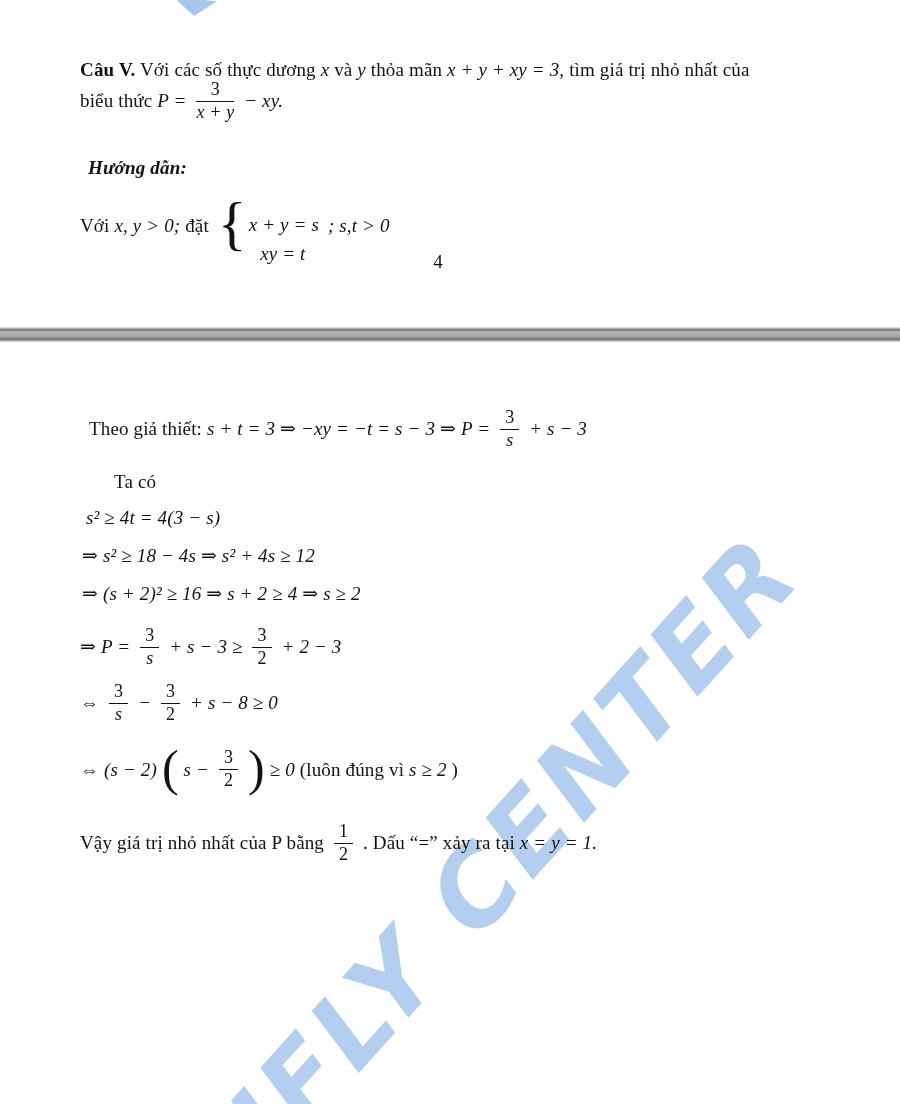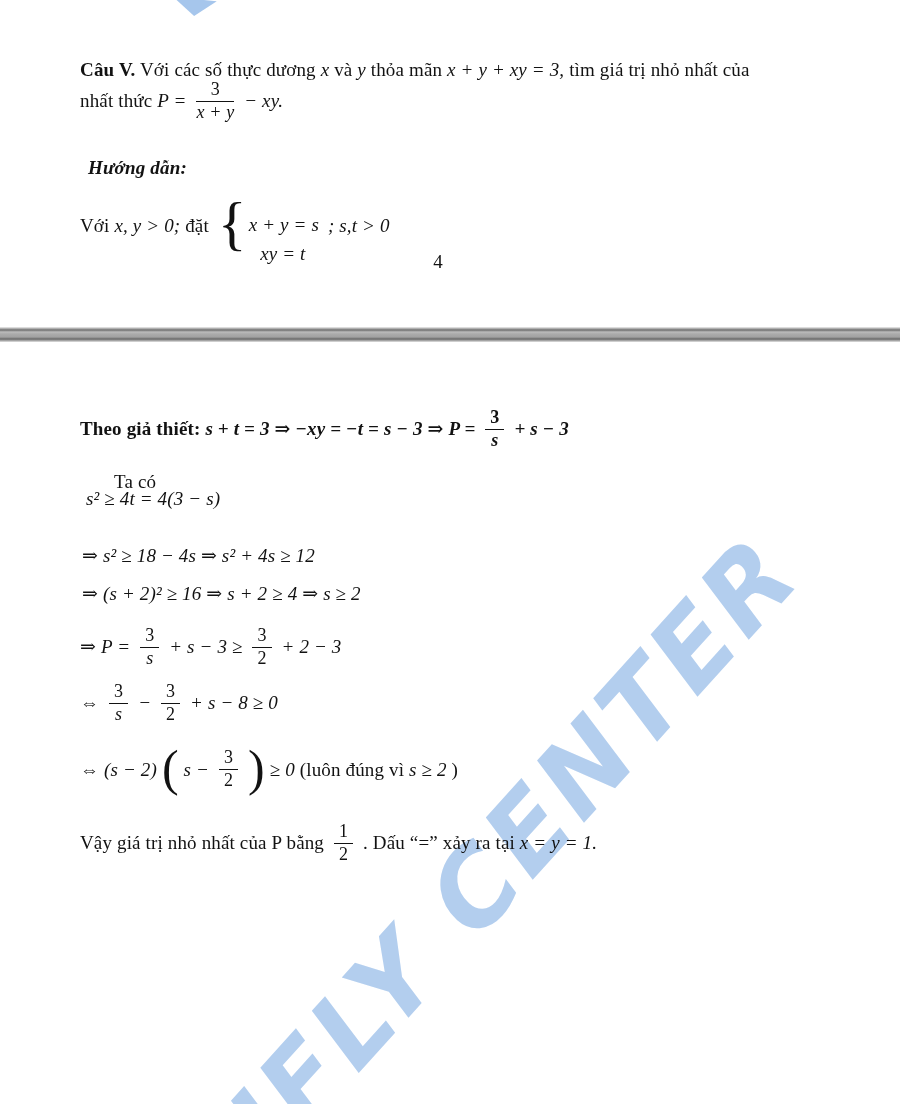--- a/index.html
+++ b/index.html
@@ -64,21 +64,21 @@
   <span>Với các số thực dương</span>
   <i class="m">x</i>
   <span>và</span>
   <i class="m">y</i>
   <span>thỏa mãn</span>
   <span class="m">x + y + xy = 3,</span>
   <span>tìm giá trị nhỏ nhất của</span>
 </p>
 
 <p class="line" style="left:80px;top:82px;">
-  <span>nhất thức</span>
+  <span>biểu thức</span>
   <span class="m">P =</span>
   <span class="frac">
     <span class="num">3</span>
     <span class="den m">x + y</span>
   </span>
   <span class="m">− xy.</span>
 </p>
 
 <p class="line" style="left:88px;top:145px;margin-top:11px;">
   <b><i>Hướng dẫn:</i></b>
@@ -94,33 +94,33 @@
       <span class="row2 m">xy = t</span>
     </span>
   </span>
   <span class="m">; s,t &gt; 0</span>
 </p>
 
 <p class="line pagenum" style="top:250px;">4</p>
 
 <div class="pagebreak-bar"></div>
 
-<p class="line" style="left:80px;top:410px;font-weight:bold;">
+<p class="line" style="left:89px;top:410px;">
   <span>Theo giả thiết:</span>
   <span class="m">s + t = 3 ⇒ −xy = −t = s − 3 ⇒ P =</span>
   <span class="frac">
     <span class="num">3</span>
     <span class="den m">s</span>
   </span>
   <span class="m">+ s − 3</span>
 </p>
 
 <p class="line" style="left:66px;top:470px;margin-left:48px;">Ta có</p>
 
-<p class="line m" style="left:86px;top:487px;">s² ≥ 4t = 4(3 − s)</p>
+<p class="line m" style="left:86px;top:506px;">s² ≥ 4t = 4(3 − s)</p>
 <p class="line m" style="left:82px;top:544px;">⇒ s² ≥ 18 − 4s ⇒ s² + 4s ≥ 12</p>
 <p class="line m" style="left:82px;top:582px;">⇒ (s + 2)² ≥ 16 ⇒ s + 2 ≥ 4 ⇒ s ≥ 2</p>
 
 <p class="line" style="left:80px;top:628px;">
   <span class="m">⇒ P =</span>
   <span class="frac">
     <span class="num">3</span>
     <span class="den m">s</span>
   </span>
   <span class="m">+ s − 3 ≥</span>

